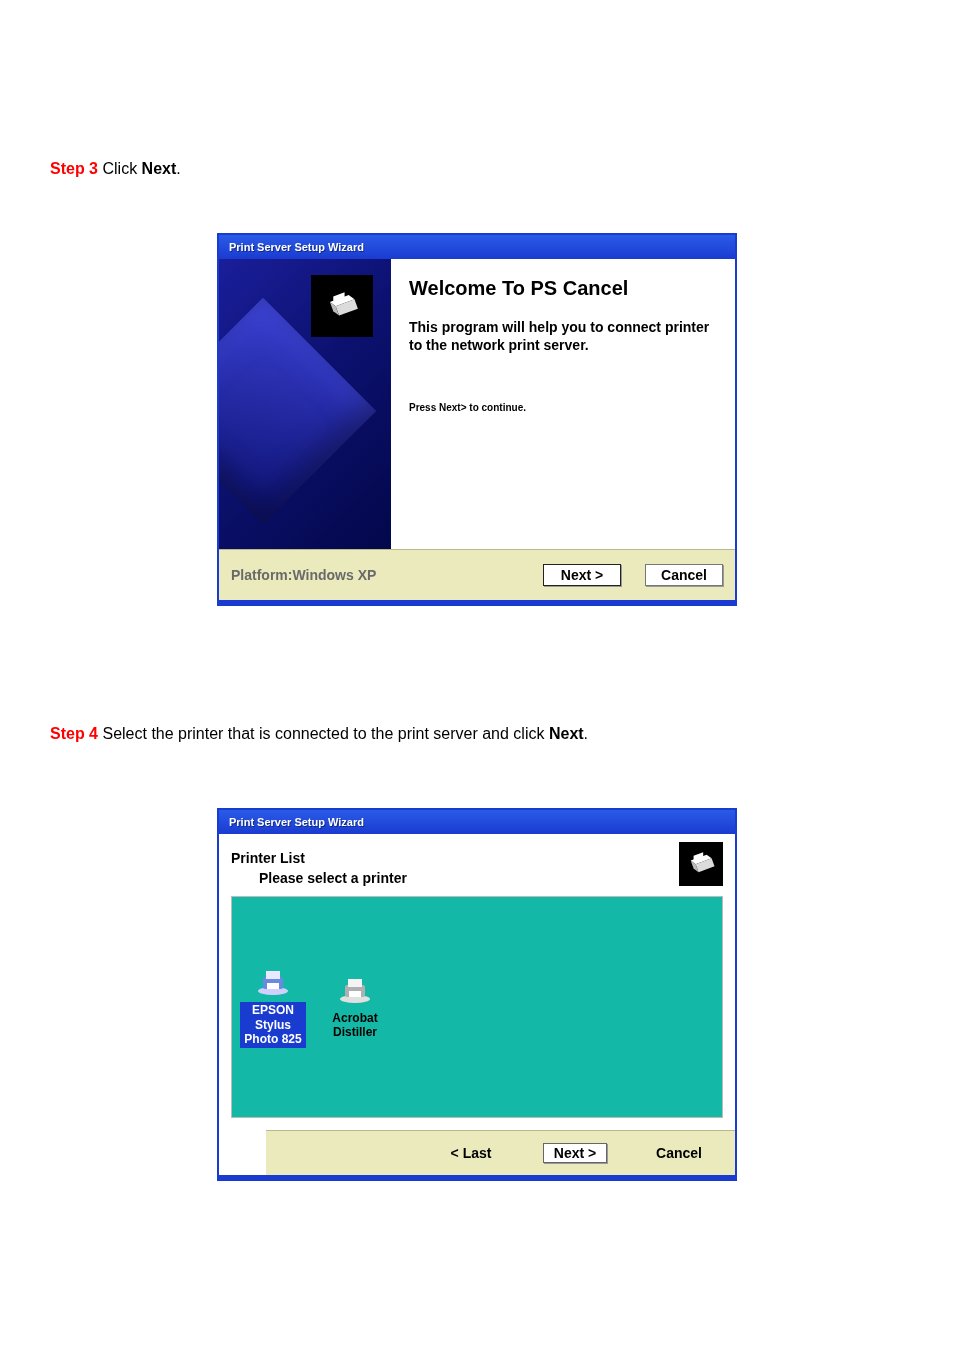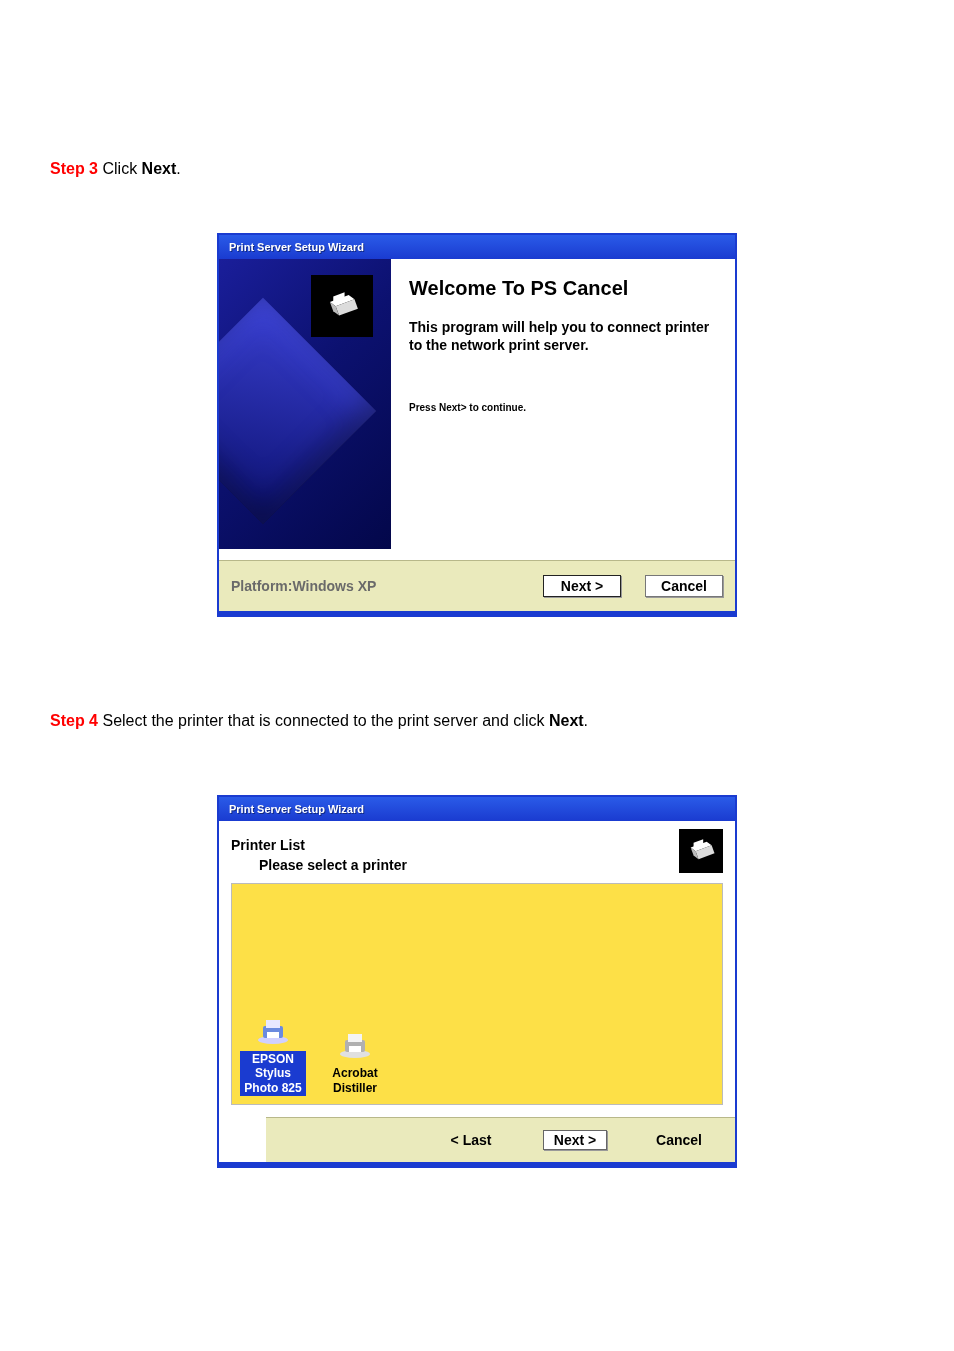--- a/index.html
+++ b/index.html
@@ -77,21 +77,20 @@
   .w-footer {
     background: #eaeabc;
     border-top: 1px solid #b8b88a;
     padding: 14px 12px;
     display: flex;
     align-items: center;
     justify-content: space-between;
     color: #6a6a6a;
     font-weight: bold;
     font-size: 14px;
-    margin-top: 11px;
   }
   .w-footer .btns { display: flex; gap: 24px; }
   .wbtn {
     min-width: 78px;
     padding: 2px 10px;
     background: #fff;
     border: 1px solid #777;
     font-size: 14px;
     font-weight: bold;
     font-family: Arial, Helvetica, sans-serif;
@@ -119,23 +118,23 @@
     flex-shrink: 0;
   }
 
   .printer-list {
     margin: 0 12px 12px 12px;
     border: 1px solid #bbb;
     height: 222px;
     padding: 8px;
     display: flex;
     gap: 16px;
-    align-items: flex-end;
+    align-items: center;
     box-sizing: border-box;
-    background: #fde047;
+    background: #14b8a6;
   }
   .printer-item {
     width: 66px;
     text-align: center;
     font-size: 12px;
     font-weight: bold;
     line-height: 1.2;
     cursor: pointer;
   }
   .printer-item .iconwrap {
@@ -209,21 +208,21 @@
   </div>
   <div class="w-footer">
     <span>Platform:Windows XP</span>
     <div class="btns">
       <button class="wbtn default">Next &gt;</button>
       <button class="wbtn">Cancel</button>
     </div>
   </div>
 </div>
 
-<div class="step-line" style="margin-top:95px; margin-bottom:65px;">
+<div class="step-line" style="margin-top:119px; margin-bottom:65px;">
   <span class="step-label">Step 4</span><span> Select the printer that is connected to the print server and click </span><span class="step-bold">Next</span><span>.</span>
 </div>
 
 <div class="wizard">
   <div class="titlebar">Print Server Setup Wizard</div>
   <div class="w2-header-area">
     <div class="txt">
       <div class="line1">Printer  List</div>
       <div class="line2">Please select a printer</div>
     </div>

